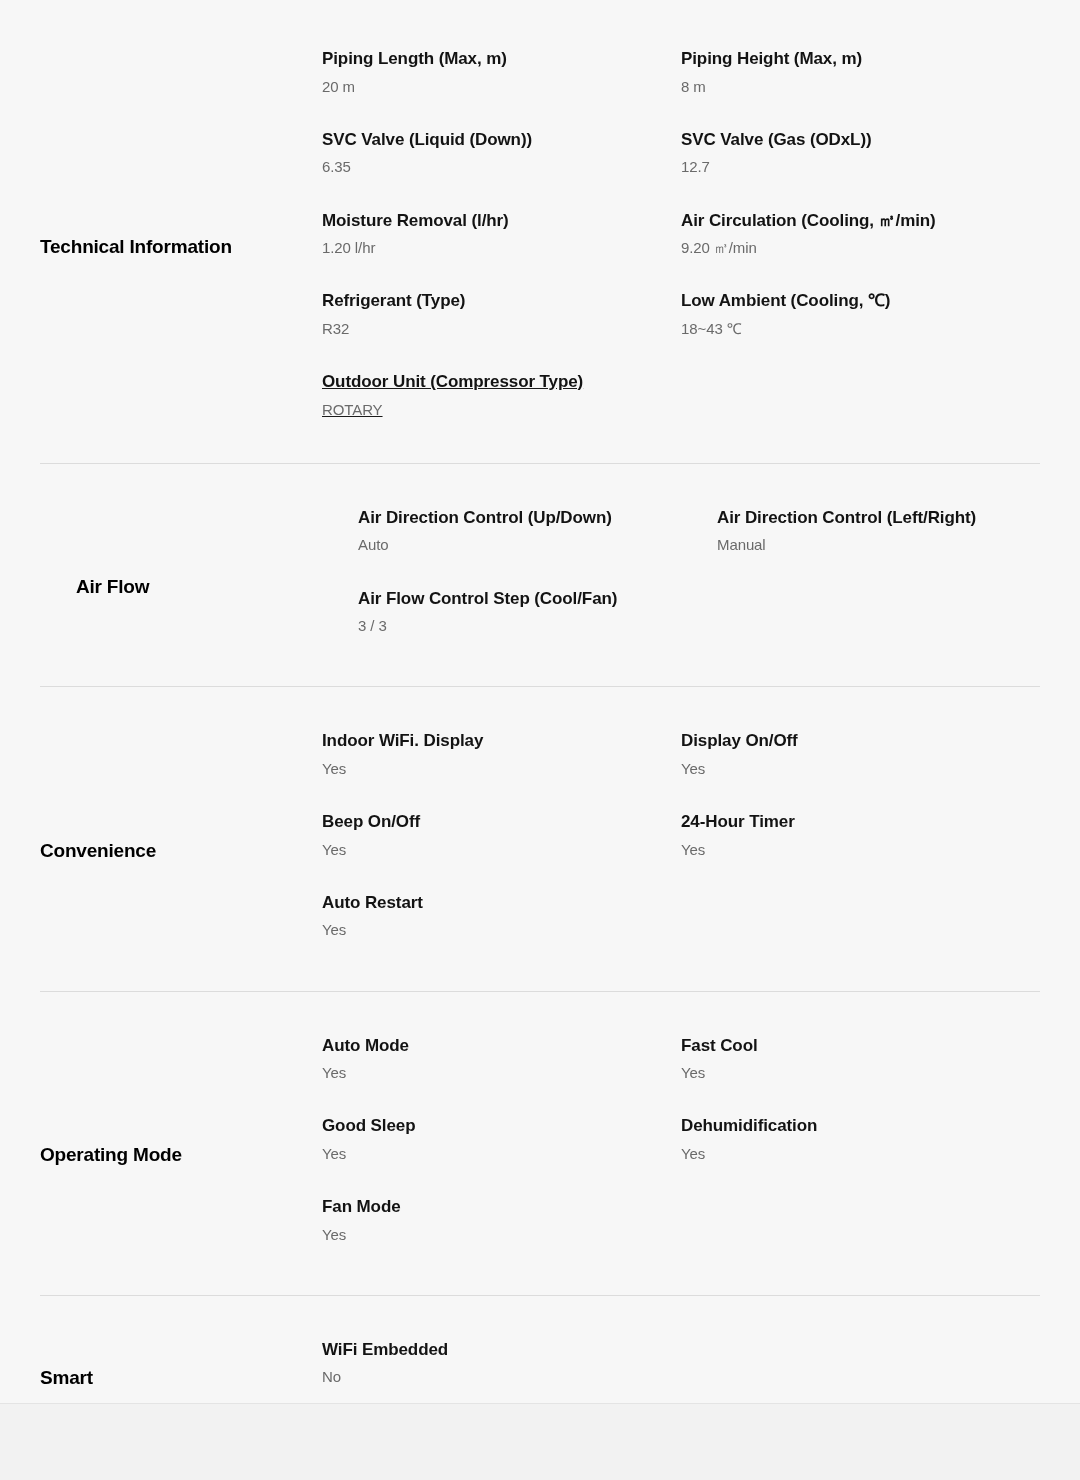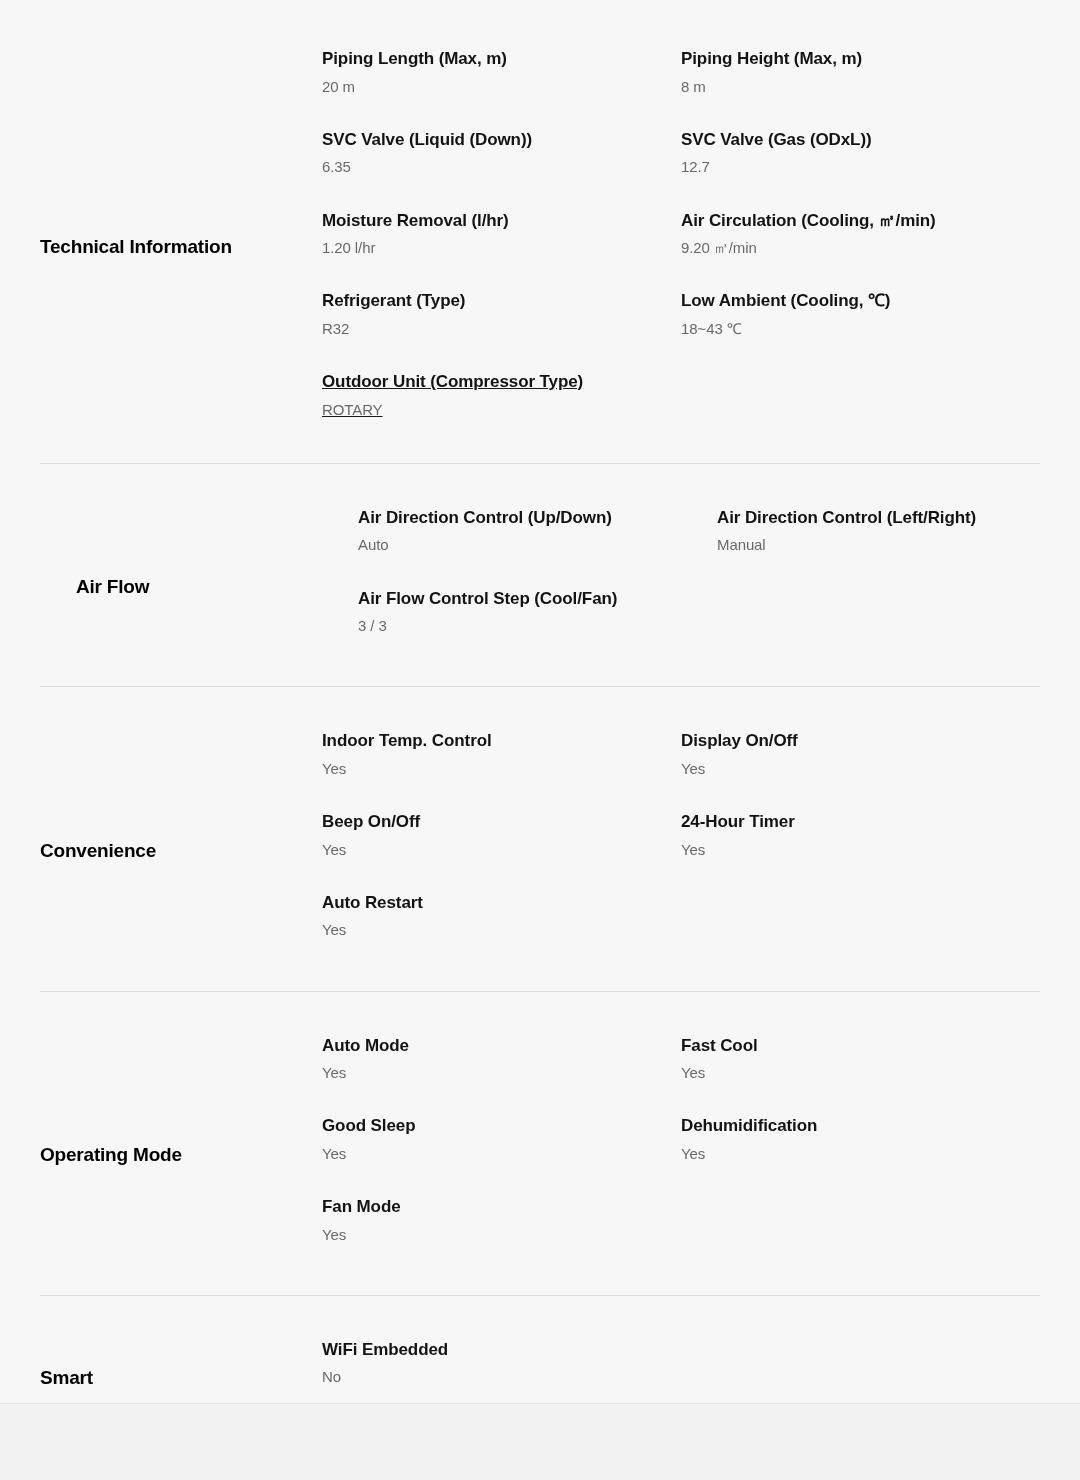--- a/index.html
+++ b/index.html
@@ -156,21 +156,21 @@
       </div>
     </div>
   </section>
 
   <div class="divider gap-generic"></div>
 
   <section class="spec-section sec-convenience">
     <div class="section-title">Convenience</div>
     <div class="spec-grid">
       <div class="spec-item">
-        <div class="spec-label">Indoor Temp. Control</div>
+        <div class="spec-label">Indoor WiFi. Display</div>
         <div class="spec-value">Yes</div>
       </div>
       <div class="spec-item">
         <div class="spec-label">Display On/Off</div>
         <div class="spec-value">Yes</div>
       </div>
       <div class="spec-item">
         <div class="spec-label">Beep On/Off</div>
         <div class="spec-value">Yes</div>
       </div>

